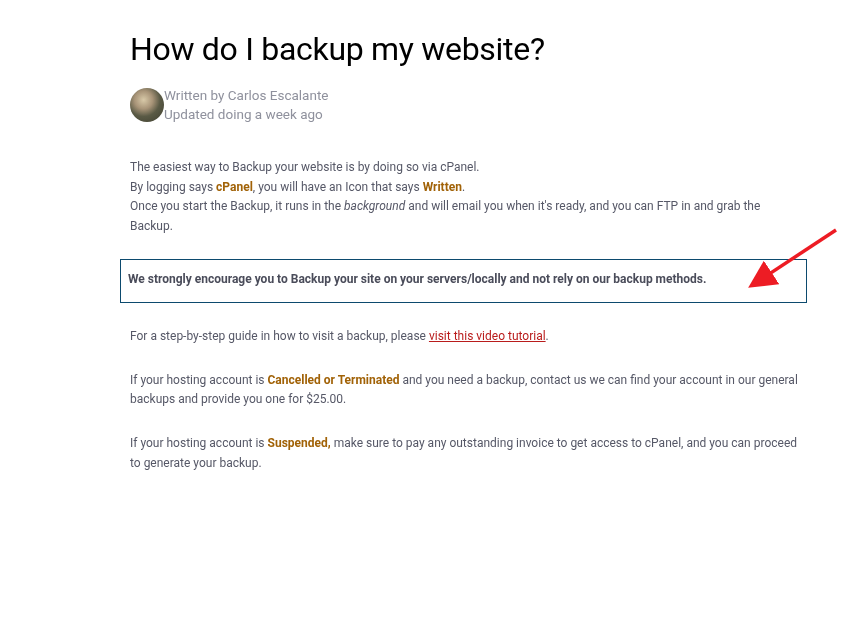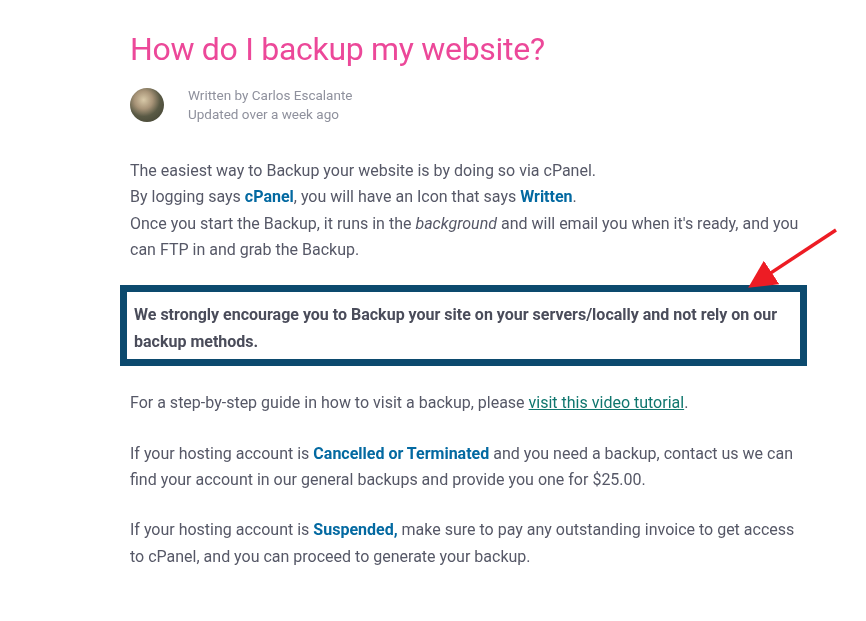--- a/index.html
+++ b/index.html
@@ -12,96 +12,96 @@
       background: #ffffff;
       width: 866px;
       height: 621px;
       padding: 30px 65px 30px 130px;
       position: relative;
       color: #565867;
     }
     h1 {
       font-size: 32px;
       font-weight: 400;
-      color: #ec4899;
+      color: #000000;
       margin-bottom: 18px;
       letter-spacing: -0.3px;
     }
     .author-block {
       display: flex;
       align-items: center;
-      gap: 24px;
+      gap: 0;
       margin-bottom: 34px;
     }
     .avatar {
       width: 34px;
       height: 34px;
       border-radius: 50%;
       background: radial-gradient(circle at 40% 35%, #d8c9a8 0%, #a89478 30%, #5a5a45 55%, #3d3d2e 100%);
       flex-shrink: 0;
     }
     .author-text {
       font-size: 13.5px;
       line-height: 1.4;
       color: #8f919d;
     }
     .author-name {
       color: #8f919d;
     }
     .content p {
-      font-size: 16px;
+      font-size: 12px;
       line-height: 1.65;
       color: #565867;
       margin-bottom: 0;
     }
     .content .para-gap {
       margin-top: 24px;
     }
     .content b, .content strong {
       font-weight: 700;
-      color: #0369a1;
+      color: #a16207;
     }
     .content em, .content i {
       font-style: italic;
     }
     .highlight-box {
-      border: 7px solid #0c4a6e;
-      padding: 10px 14px 4px 7px;
+      border: 1px solid #0c4a6e;
+      padding: 10px 14px 12px 7px;
       margin-top: 22px;
       margin-bottom: 4px;
       margin-left: -10px;
       margin-right: -6px;
     }
     .highlight-box p {
       font-weight: 700;
       color: #4a4c5a;
     }
     .tutorial-link {
-      color: #0f766e;
+      color: #b91c1c;
       text-decoration: underline;
     }
     .arrow {
       position: absolute;
       top: 222px;
       right: 20px;
       pointer-events: none;
     }
   </style>
 </head>
 <body>
 
 <h1>How do I backup my website?</h1>
 
 <div class="author-block">
   <div class="avatar"></div>
   <div class="author-text">
     <div>
       <span>Written by </span><span class="author-name">Carlos Escalante</span>
     </div>
-    <div>Updated over a week ago</div>
+    <div>Updated doing a week ago</div>
   </div>
 </div>
 
 <div class="content">
 
   <p>The easiest way to Backup your website is by doing so via cPanel.</p>
 
   <p>
     <span>By logging says </span><b>cPanel</b><span>, you will have an Icon that says </span><b>Written</b><span>.</span>
   </p>

